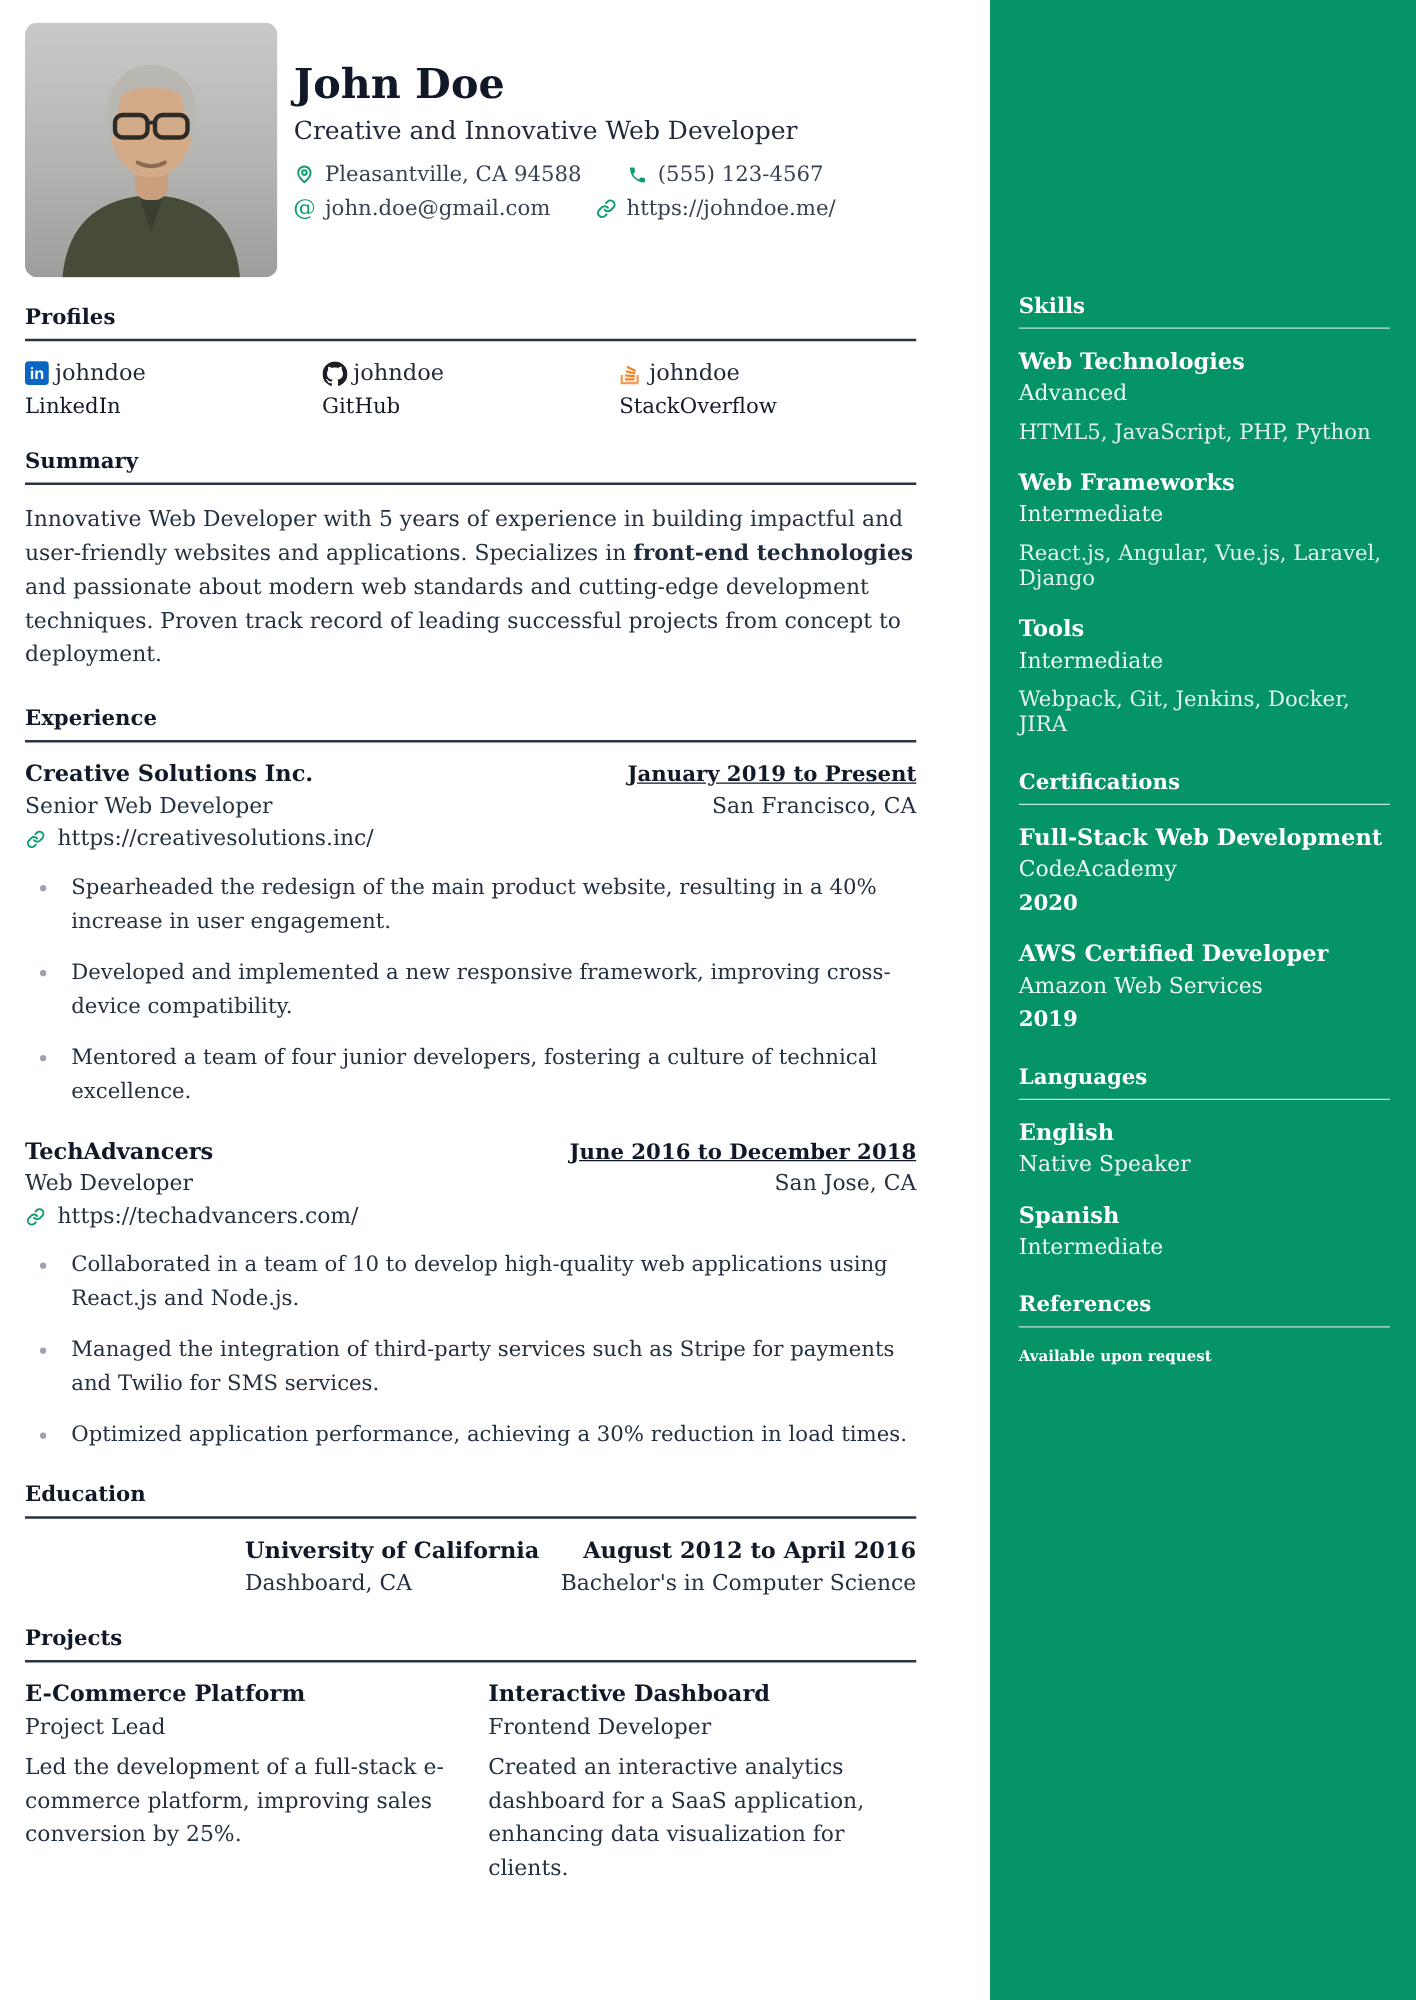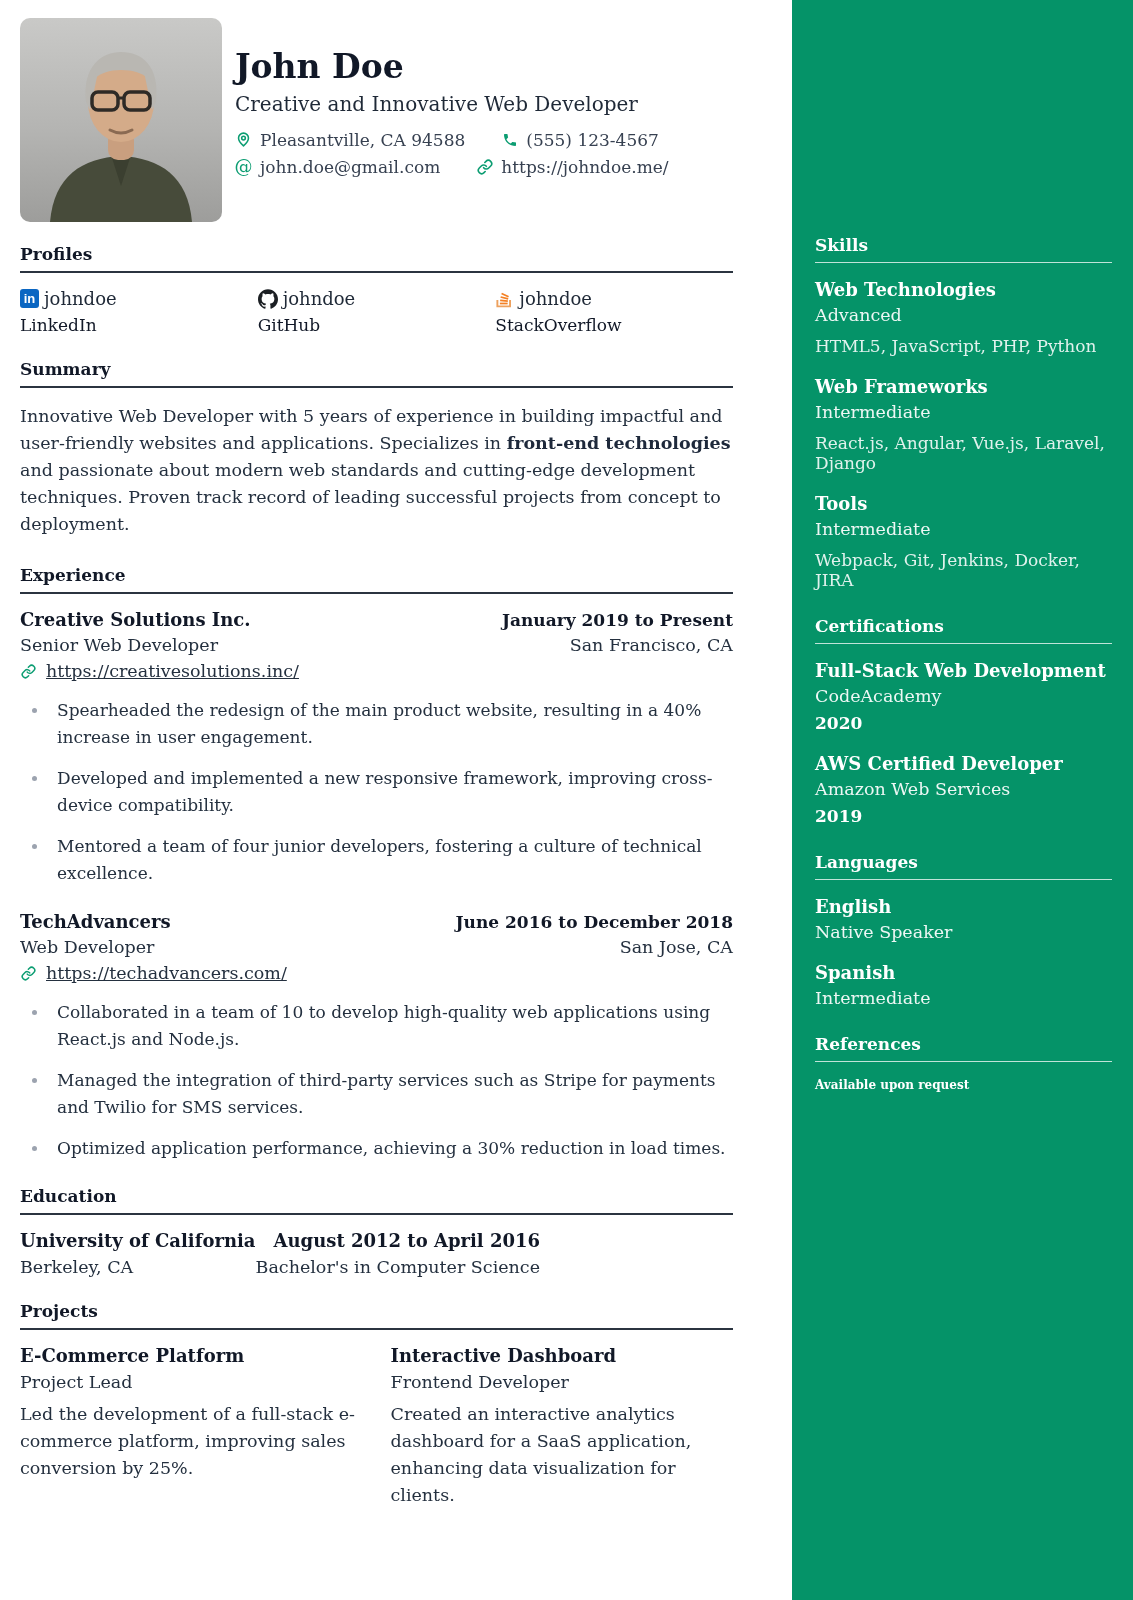--- a/index.html
+++ b/index.html
@@ -53,35 +53,35 @@
   }
 
   
   .body-text { font-size:17.5px; line-height:27px; color:#24303f; }
   .hl { font-weight:700; color:#1e293b; }
 
   
   .job { margin-bottom:24px; }
   .job-line1 { display:flex; justify-content:space-between; align-items:baseline; }
   .job-company { font-size:18px; font-weight:700; color:#111827; }
-  .job-dates { font-size:17px; font-weight:700; color:#111827; }
+  .job-dates { font-size:17px; font-weight:700; color:#111827;text-decoration:underline; }
   .job-line2 { display:flex; justify-content:space-between; margin-top:5px; font-size:17.5px; color:#24303f; }
-  .job-url { display:flex; align-items:center; gap:9px; margin-top:6px; font-size:17.5px; color:#24303f;text-decoration:underline; }
+  .job-url { display:flex; align-items:center; gap:9px; margin-top:6px; font-size:17.5px; color:#24303f; }
   ul.bullets { list-style:none; margin-top:16px; }
   ul.bullets li {
     position:relative; padding-left:37px; margin-bottom:14px;
     font-size:17px; line-height:27px; color:#24303f;
   }
   ul.bullets li::before {
     content:''; position:absolute; left:12px; top:11px;
     width:5px; height:5px; border-radius:50%; background:#9ca3af;
   }
 
   
-  .edu-row { display:flex; justify-content:flex-start; }
+  .edu-row { display:flex; justify-content:flex-end;gap:17px; }
   .edu-left .t, .edu-right .t { font-size:18px; font-weight:700; color:#111827; }
   .edu-left .s, .edu-right .s { font-size:17.5px; color:#24303f; margin-top:6px; }
   .edu-right { text-align:right; }
 
   
   .proj-grid { display:grid; grid-template-columns:1fr 1fr; column-gap:28px; }
   .proj-title { font-size:18px; font-weight:700; color:#111827; }
   .proj-role { font-size:17.5px; color:#24303f; margin-top:6px; }
   .proj-desc { font-size:17.5px; line-height:27px; color:#24303f; margin-top:9px; }
 
@@ -323,21 +323,21 @@
         <li>Optimized application performance, achieving a 30% reduction in load times.</li>
       </ul>
     </div>
   </div>
 
   <div class="section">
     <div class="sec-heading">Education</div>
     <div class="edu-row">
       <div class="edu-left">
         <div class="t">University of California</div>
-        <div class="s">Berkeley, CA</div>
+        <div class="s">Dashboard, CA</div>
       </div>
       <div class="edu-right">
         <div class="t">August 2012 to April 2016</div>
         <div class="s">Bachelor's in Computer Science</div>
       </div>
     </div>
   </div>
 
   <div class="section">
     <div class="sec-heading">Projects</div>

